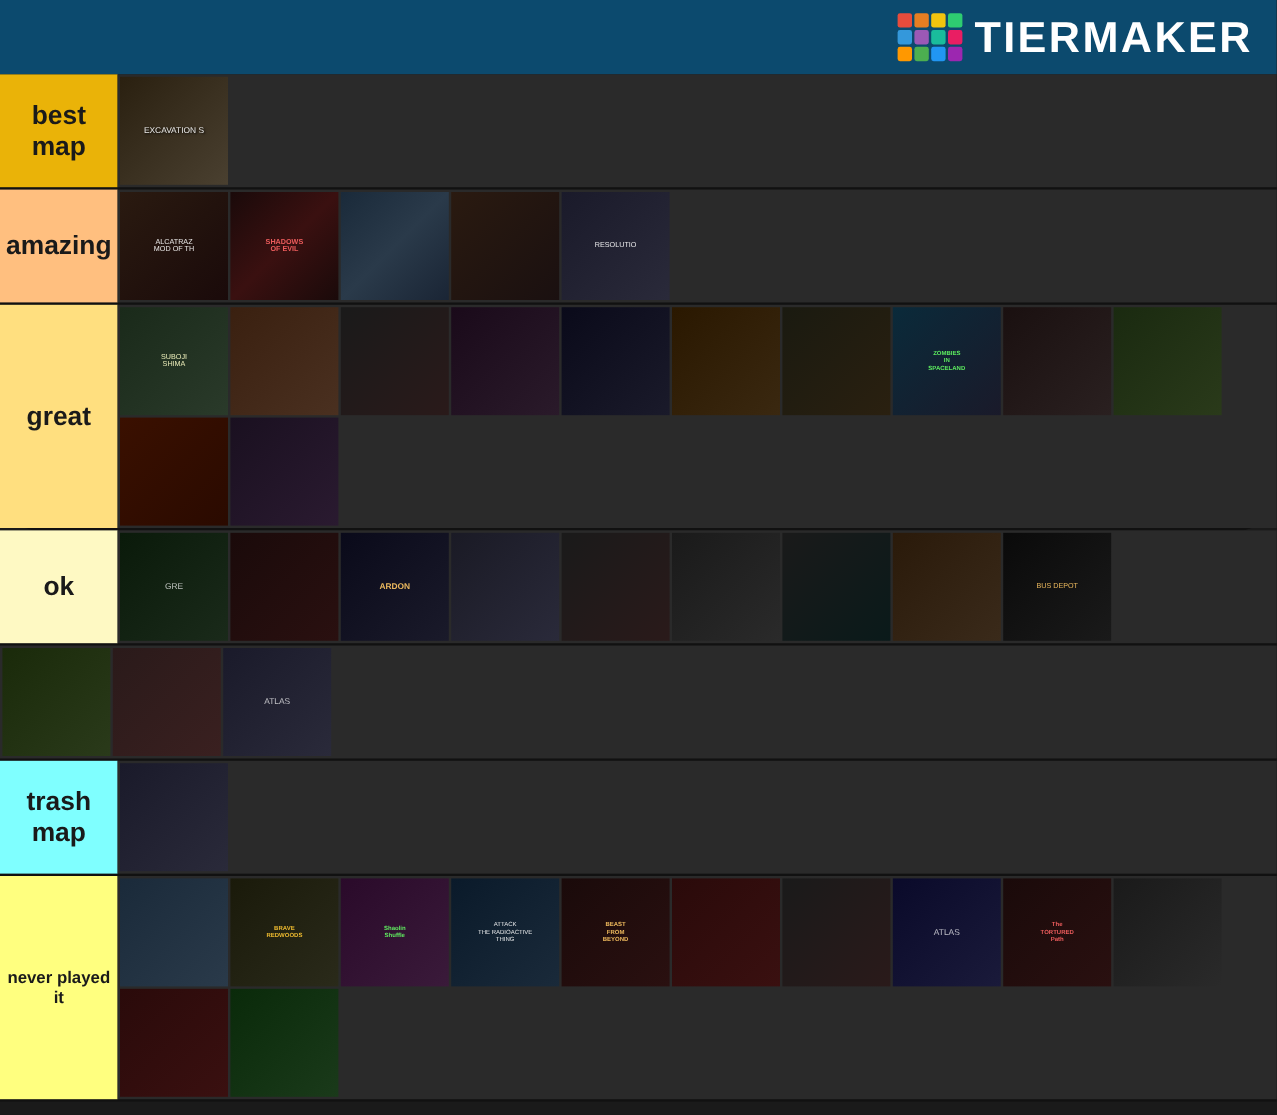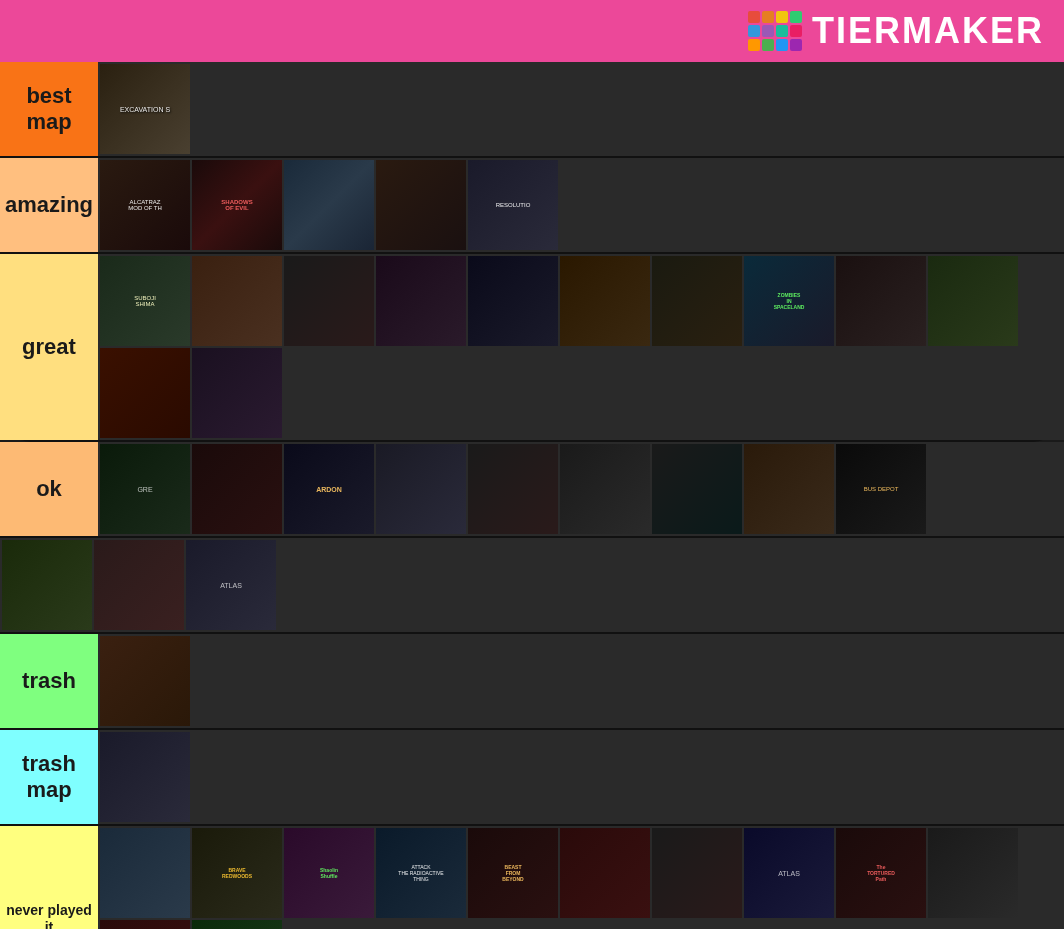--- a/index.html
+++ b/index.html
@@ -8,21 +8,21 @@
       font-family: Arial, sans-serif;
       width: 1064px;
       min-height: 929px;
     }
 
     .header {
       display: flex;
       align-items: center;
       justify-content: flex-end;
       padding: 10px 20px;
-      background: #ec4899;
+      background: #0c4a6e;
     }
 
     .tiermaker-logo {
       display: flex;
       align-items: center;
       gap: 10px;
     }
 
     .logo-grid {
       display: grid;
@@ -69,24 +69,24 @@
       flex: 1;
       display: flex;
       flex-wrap: wrap;
       background: #2a2a2a;
       padding: 2px;
       gap: 2px;
       align-content: flex-start;
     }
 
     
-    .tier-best { background: #f97316; }
+    .tier-best { background: #eab308; }
     .tier-amazing { background: #ffbf7f; }
     .tier-great { background: #ffdf7f; }
-    .tier-ok { background: #fdba74; }
+    .tier-ok { background: #fef9c3; }
     .tier-bad { background: #bfff7f; }
     .tier-trash { background: #7fff7f; }
     .tier-worst { background: #7fffff; }
     .tier-never { background: #ffff7f; }
 
     .never-played-row {
       min-height: 180px;
     }
 
     
@@ -233,29 +233,20 @@
         <div class="img-placeholder" style="background: linear-gradient(135deg, #1a2a0a 0%, #2a3a1a 100%);">
         </div>
         <div class="img-placeholder" style="background: linear-gradient(135deg, #2a1a1a 0%, #3a2020 100%);">
         </div>
         <div class="img-placeholder" style="background: linear-gradient(135deg, #1a1a2a 0%, #2a2a3a 100%);">
           <div style="color:rgba(255,255,255,0.7); font-size:7px;">ATLAS</div>
         </div>
       </div>
     </div>
 
-    <div class="tier-row">
-      <div class="tier-label tier-trash">
-        <span>trash</span>
-      </div>
-      <div class="tier-items">
-        <div class="img-placeholder" style="background: linear-gradient(135deg, #3a2010 0%, #2a1808 100%);">
-        </div>
-      </div>
-    </div>
 
     <div class="tier-row">
       <div class="tier-label tier-worst">
         <span>trash map</span>
       </div>
       <div class="tier-items">
         <div class="img-placeholder" style="background: linear-gradient(135deg, #1a1a2a 0%, #2a2a3a 100%);">
         </div>
       </div>
     </div>

